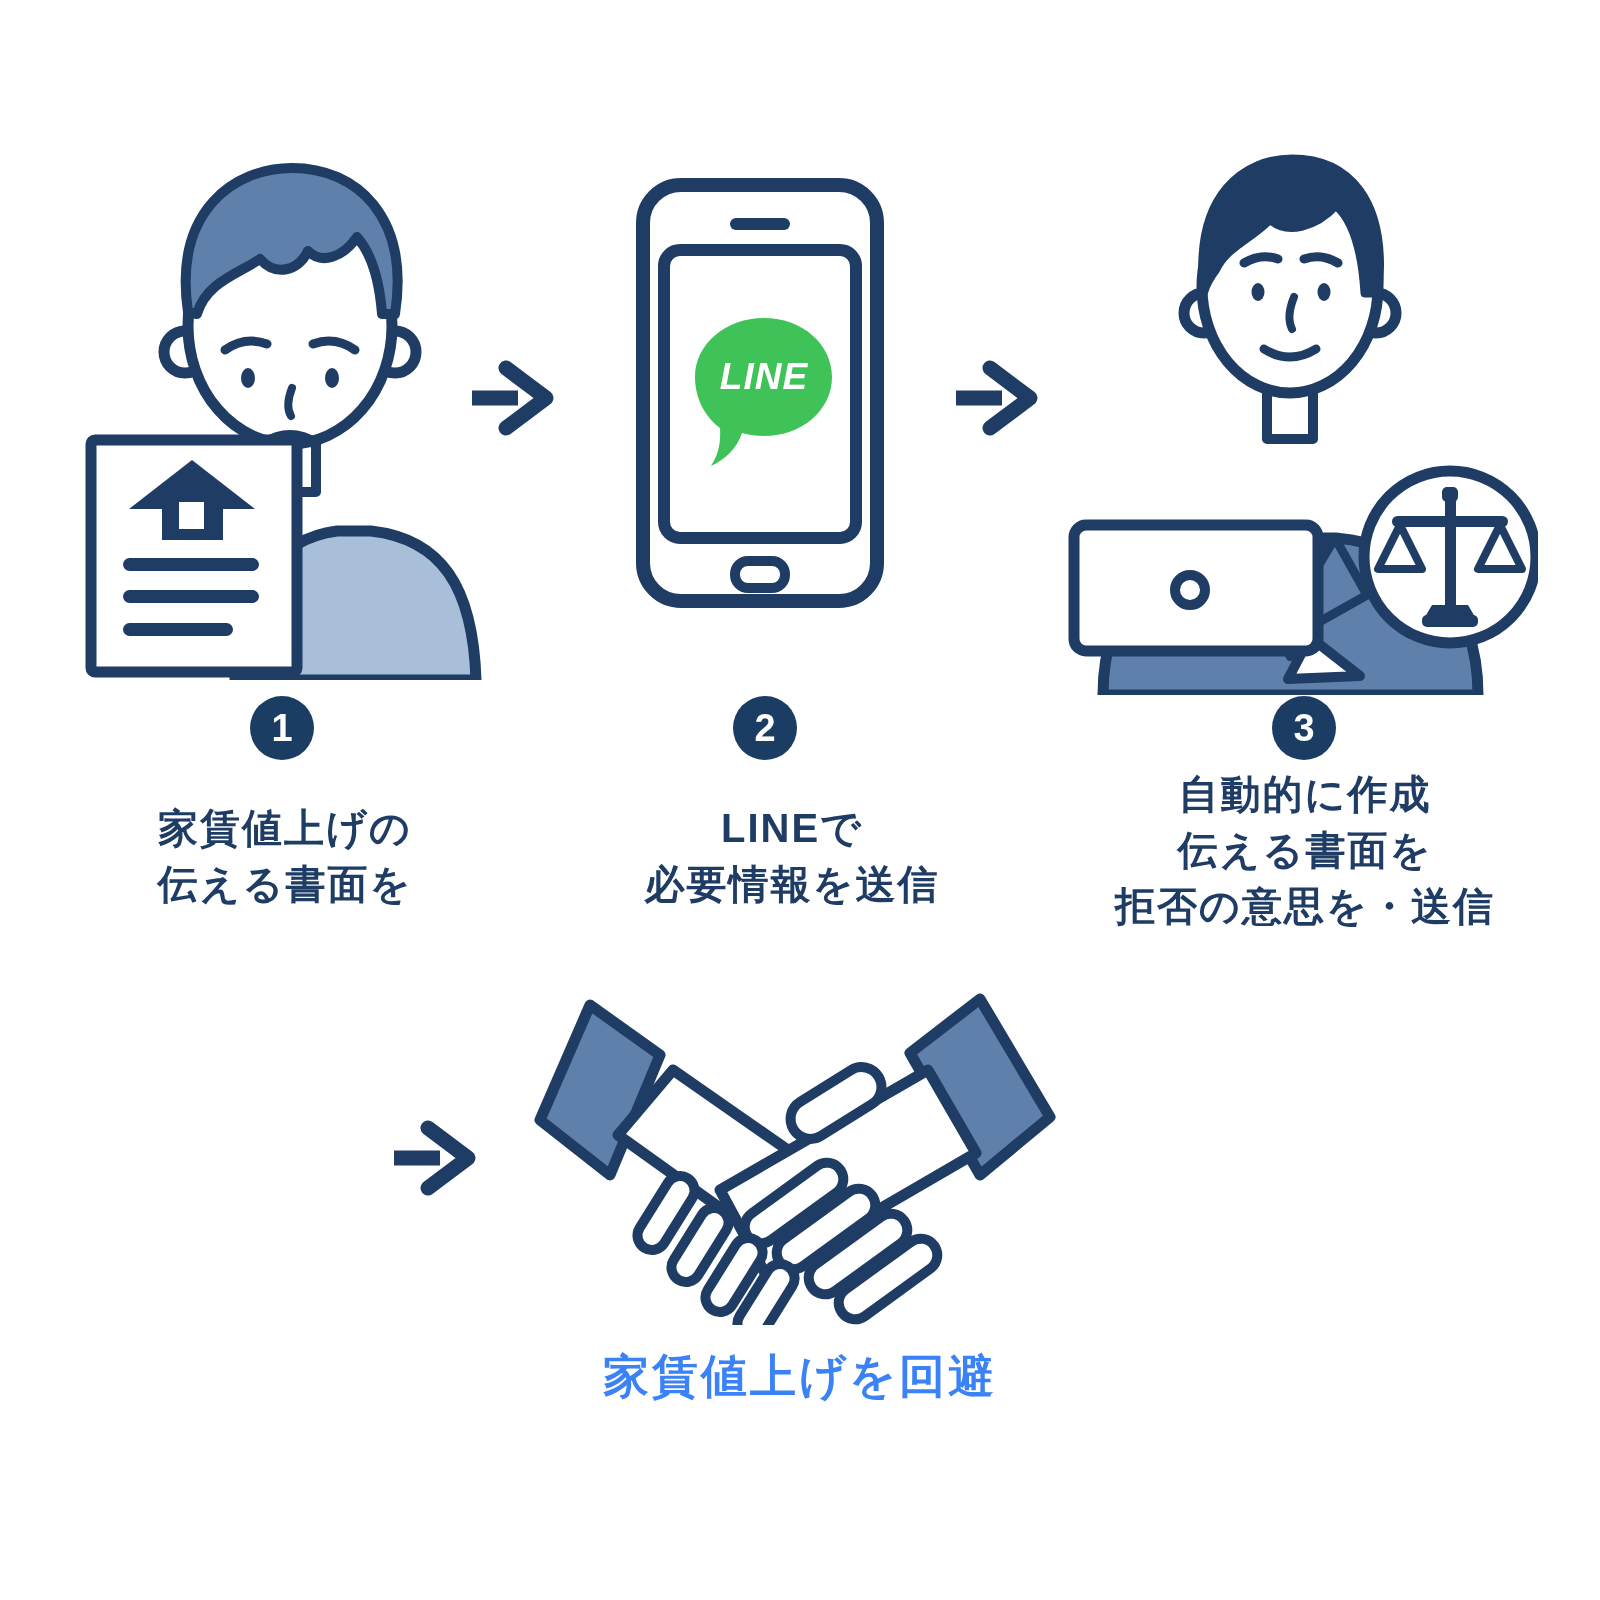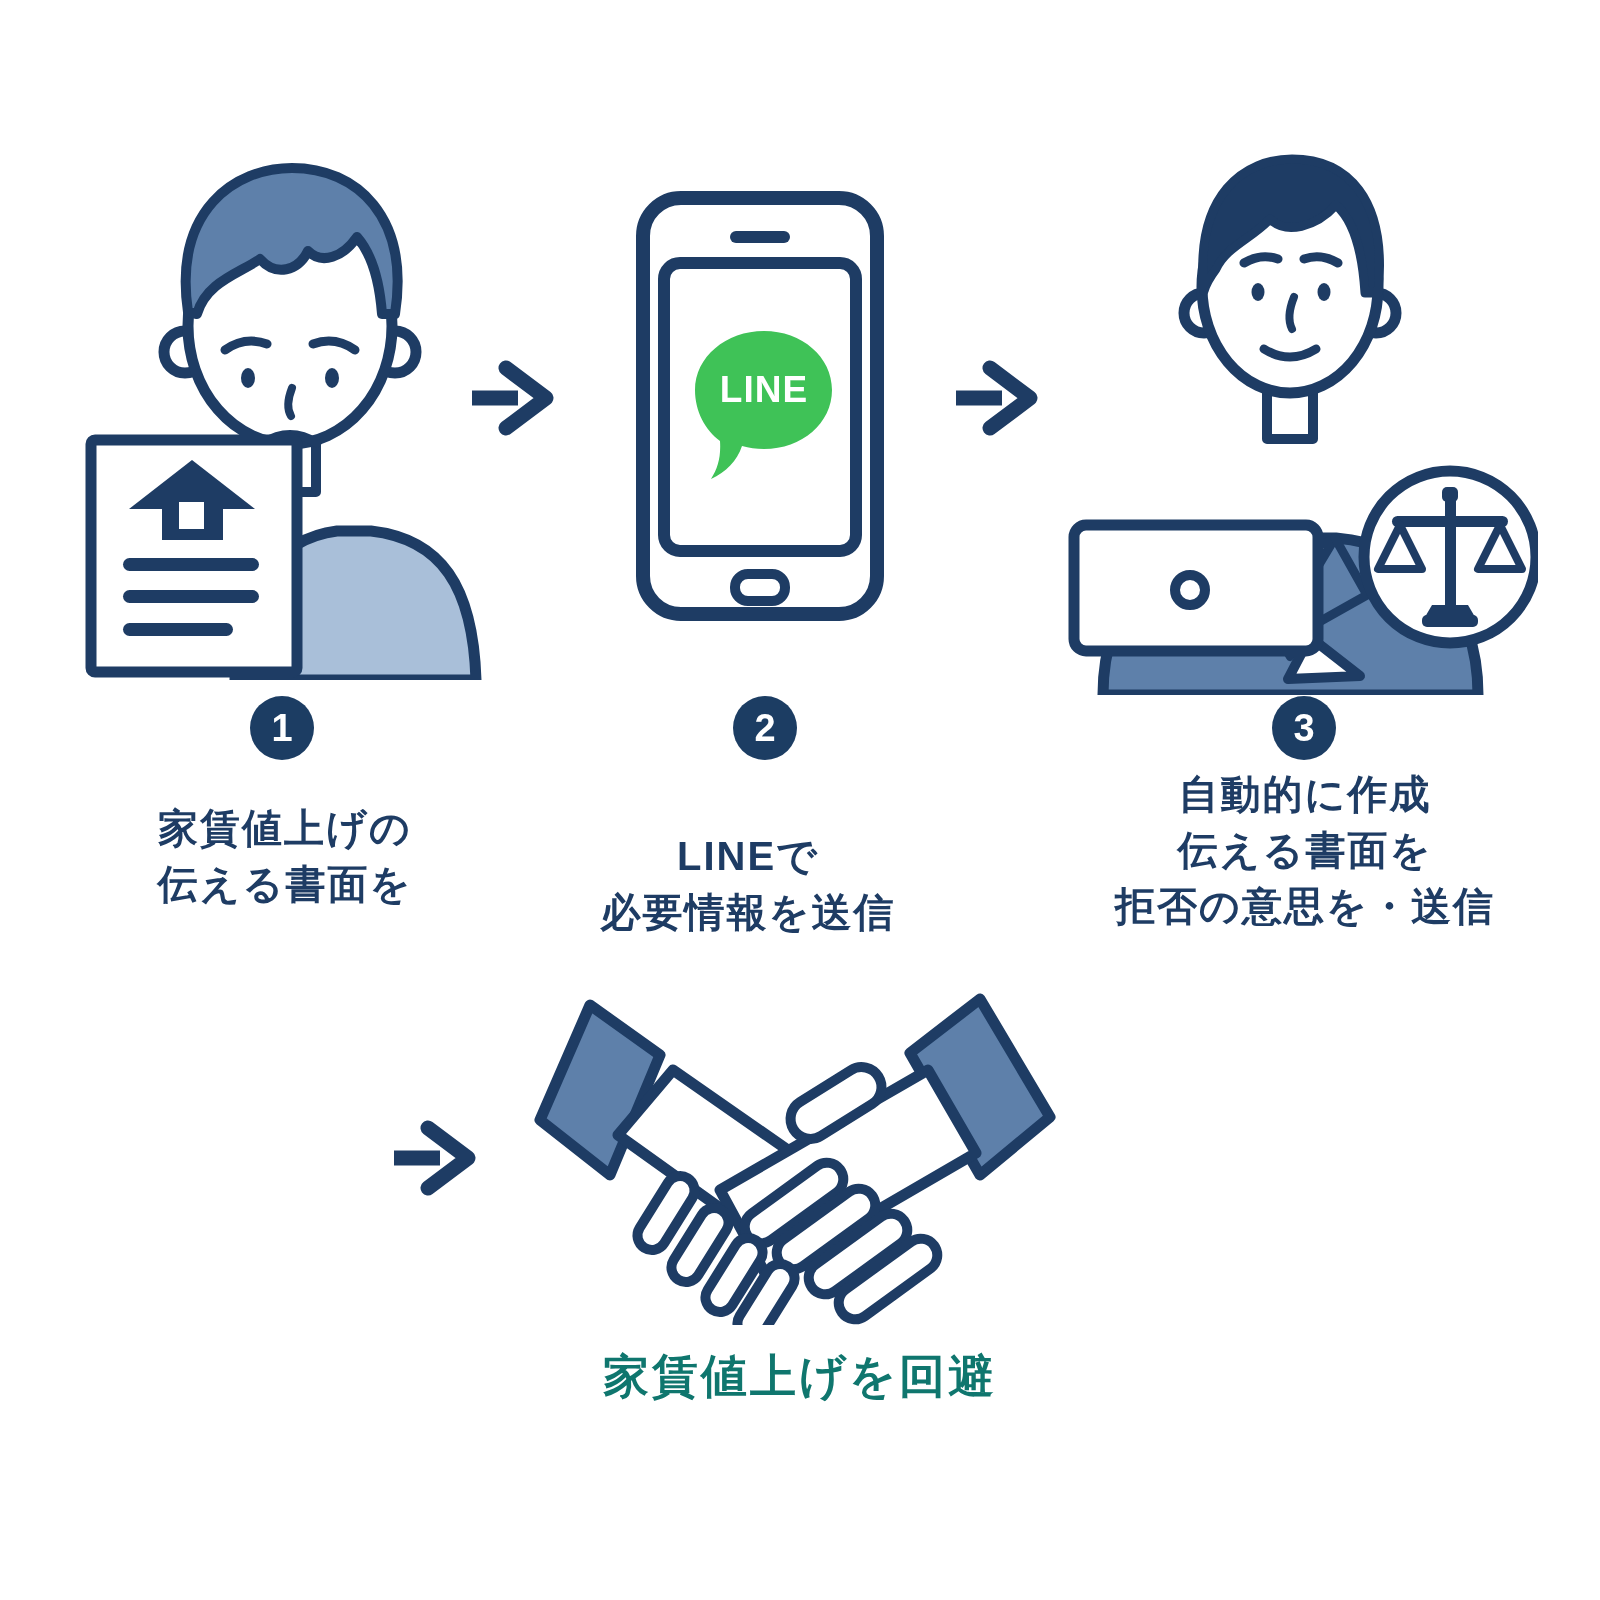--- a/index.html
+++ b/index.html
@@ -13,21 +13,21 @@
     width:64px;height:64px;border-radius:50%;background:#1c3d63;color:#ffffff;
     display:flex;align-items:center;justify-content:center;
     font-size:38px;font-weight:bold;
   }
   .step-label{
     text-align:center;font-weight:bold;font-size:40px;line-height:56px;
     letter-spacing:2px;color:#1e3c64;
   }
   .result-label{
     text-align:center;font-weight:bold;font-size:46px;line-height:56px;
-    letter-spacing:3px;color:#0f766e;
+    letter-spacing:3px;color:#3b82f6;
   }
   .line-logo-text{
     position:absolute;left:59px;top:174px;width:140px;height:52px;line-height:52px;
     text-align:center;color:#ffffff;font-size:37px;font-weight:bold;letter-spacing:1px;
   }
 </style>
 </head>
 <body>
 
 <div class="canvas">
@@ -62,21 +62,21 @@
 
   <div class="abs illus" style="left:466px;top:358px;width:92px;height:80px;">
     <svg viewBox="0 0 92 80">
       <g stroke="#1e3c64" stroke-width="15" fill="none">
         <line x1="6" y1="40" x2="52" y2="40"></line>
         <path d="M40 10 L80 40 L40 70" stroke-linecap="round" stroke-linejoin="round"></path>
       </g>
     </svg>
   </div>
 
-  <div class="abs illus" style="left:635px;top:190px;width:250px;height:432px;">
+  <div class="abs illus" style="left:635px;top:177px;width:250px;height:432px;font-style:italic;">
     <svg viewBox="0 0 250 432">
       <g stroke="#1e3c64" stroke-linecap="round" stroke-linejoin="round">
         <rect x="8" y="8" width="234" height="416" rx="38" fill="#ffffff" stroke-width="14"></rect>
         <line x1="101" y1="47" x2="149" y2="47" stroke-width="12"></line>
         <rect x="29" y="73" width="192" height="288" rx="16" fill="#ffffff" stroke-width="12"></rect>
         <rect x="100" y="384" width="50" height="27" rx="13" fill="#ffffff" stroke-width="10"></rect>
       </g>
       <path d="M129 141 C167 141 197 167 197 200 C197 233 167 259 129 259 C121 259 114 258 107 256 C102 271 91 282 76 289 C83 278 86 267 85 251 C70 240 60 221 60 200 C60 167 91 141 129 141 Z" fill="#3fc257" stroke="none"></path>
     </svg>
     <div class="line-logo-text">LINE</div>
@@ -138,21 +138,21 @@
     <span>2</span>
   </div>
   <div class="abs badge" style="left:1272px;top:696px;">
     <span>3</span>
   </div>
 
   <div class="abs step-label" style="left:80px;top:800px;width:410px;">
     <div>家賃値上げの</div>
     <div>伝える書面を</div>
   </div>
-  <div class="abs step-label" style="left:548px;top:800px;width:400px;margin-top:28px;">
+  <div class="abs step-label" style="left:592px;top:800px;width:400px;">
     <div>LINEで</div>
     <div>必要情報を送信</div>
   </div>
   <div class="abs step-label" style="left:1055px;top:766px;width:500px;">
     <div>自動的に作成</div>
     <div>伝える書面を</div>
     <div>拒否の意思を・送信</div>
   </div>
 
   <div class="abs illus" style="left:388px;top:1118px;width:92px;height:80px;">

